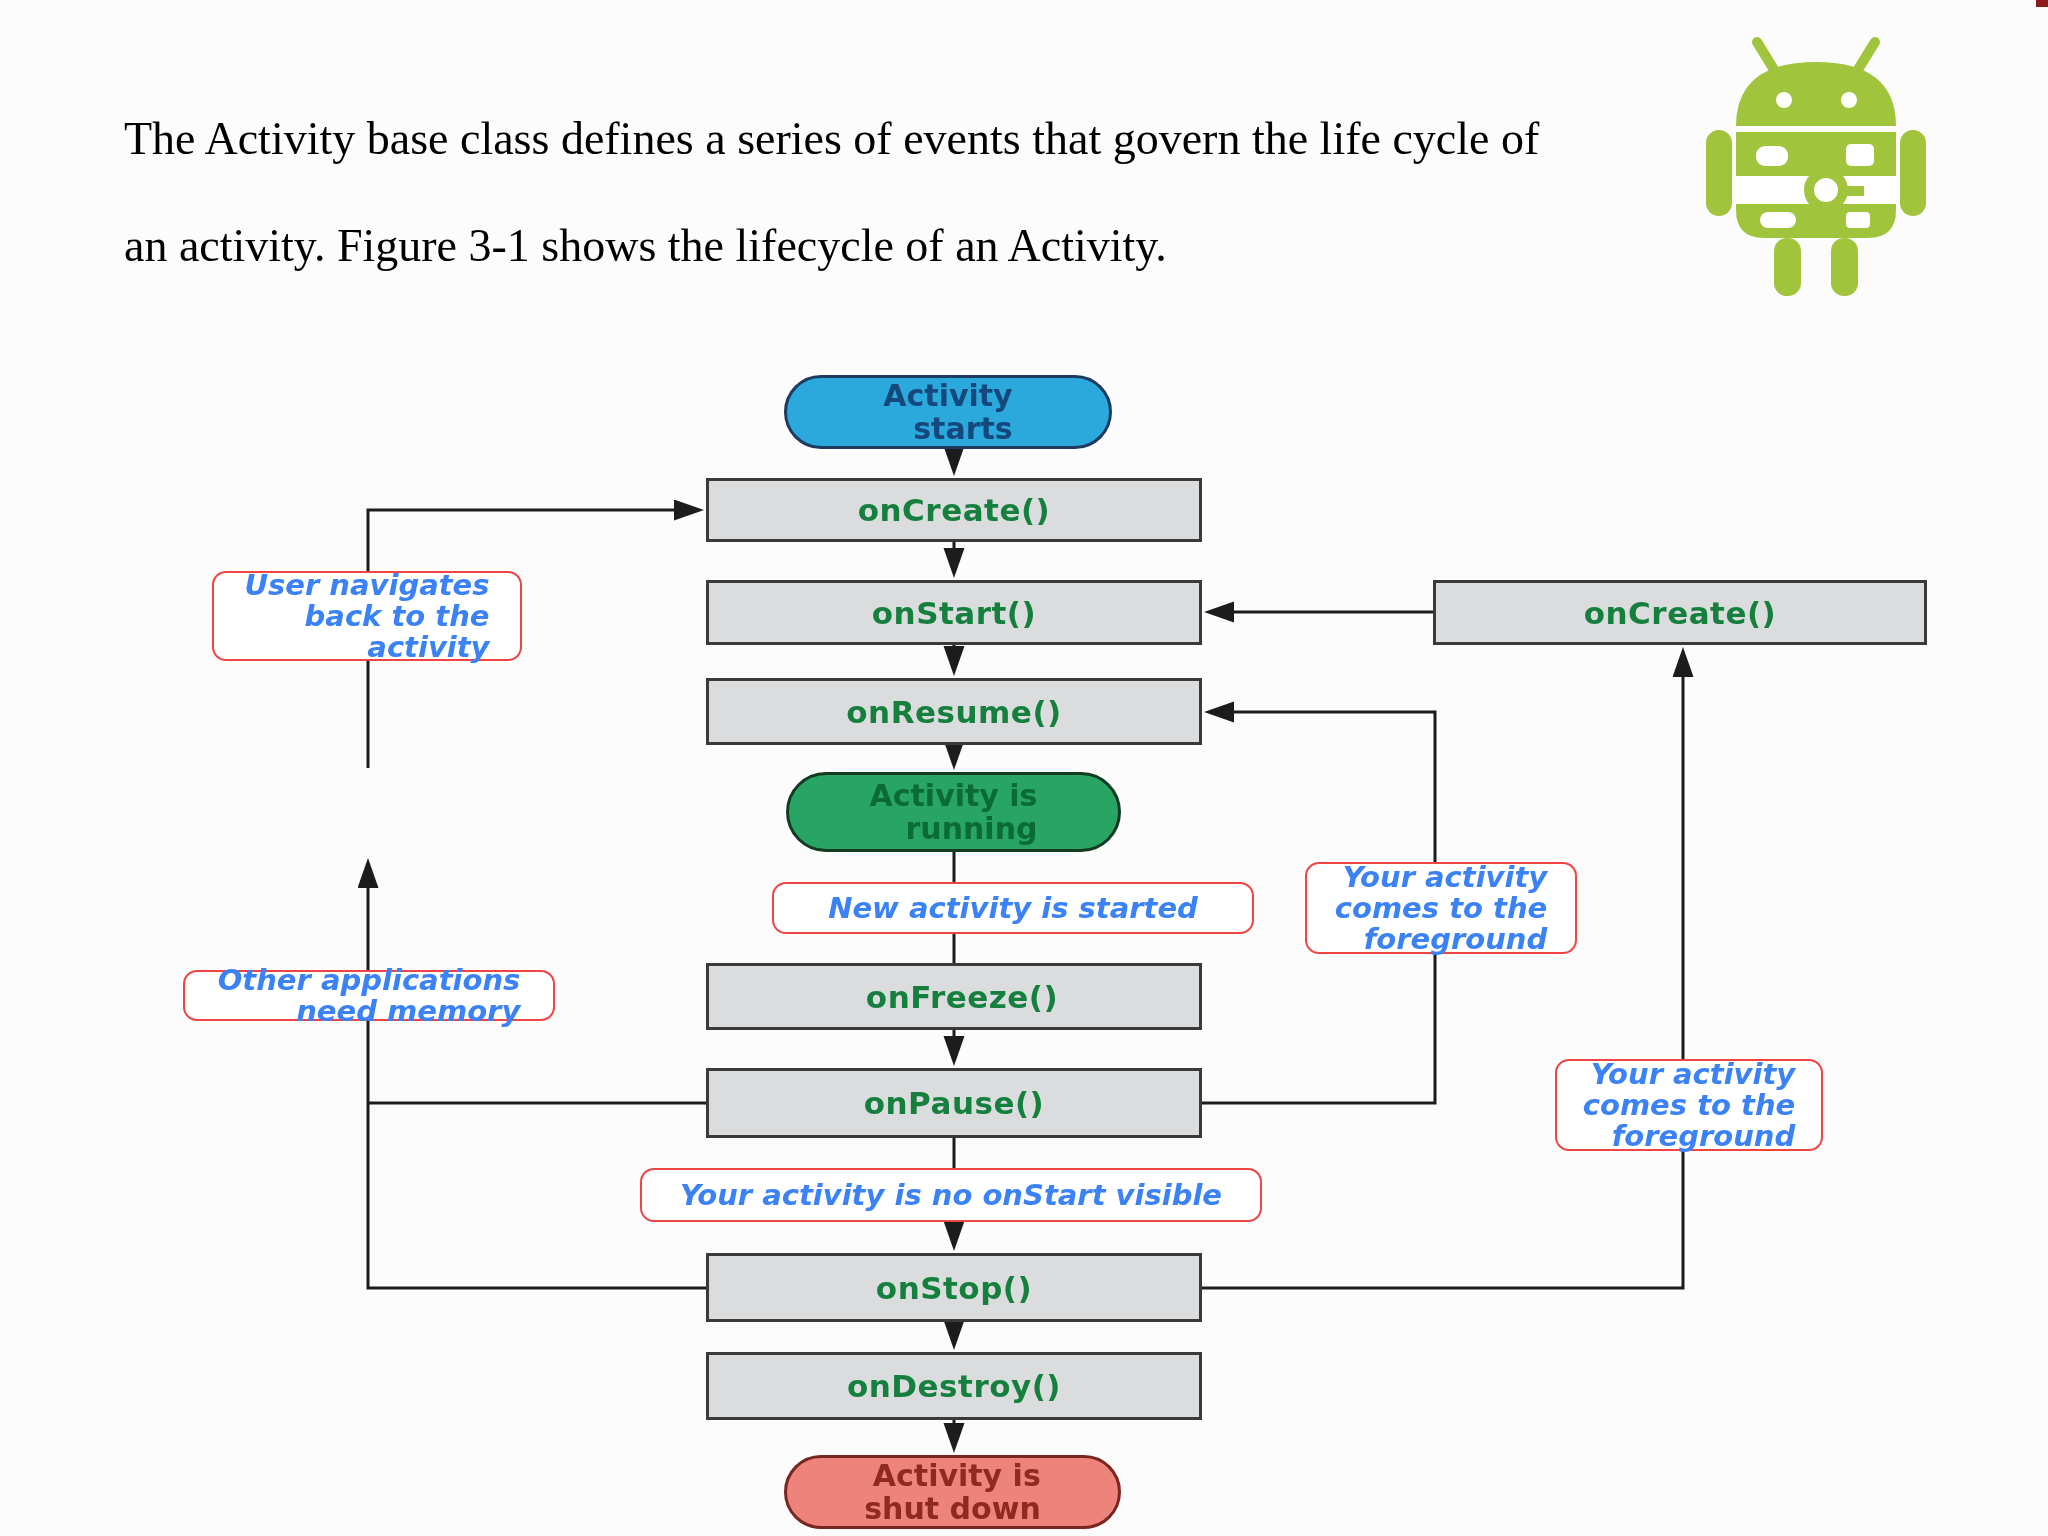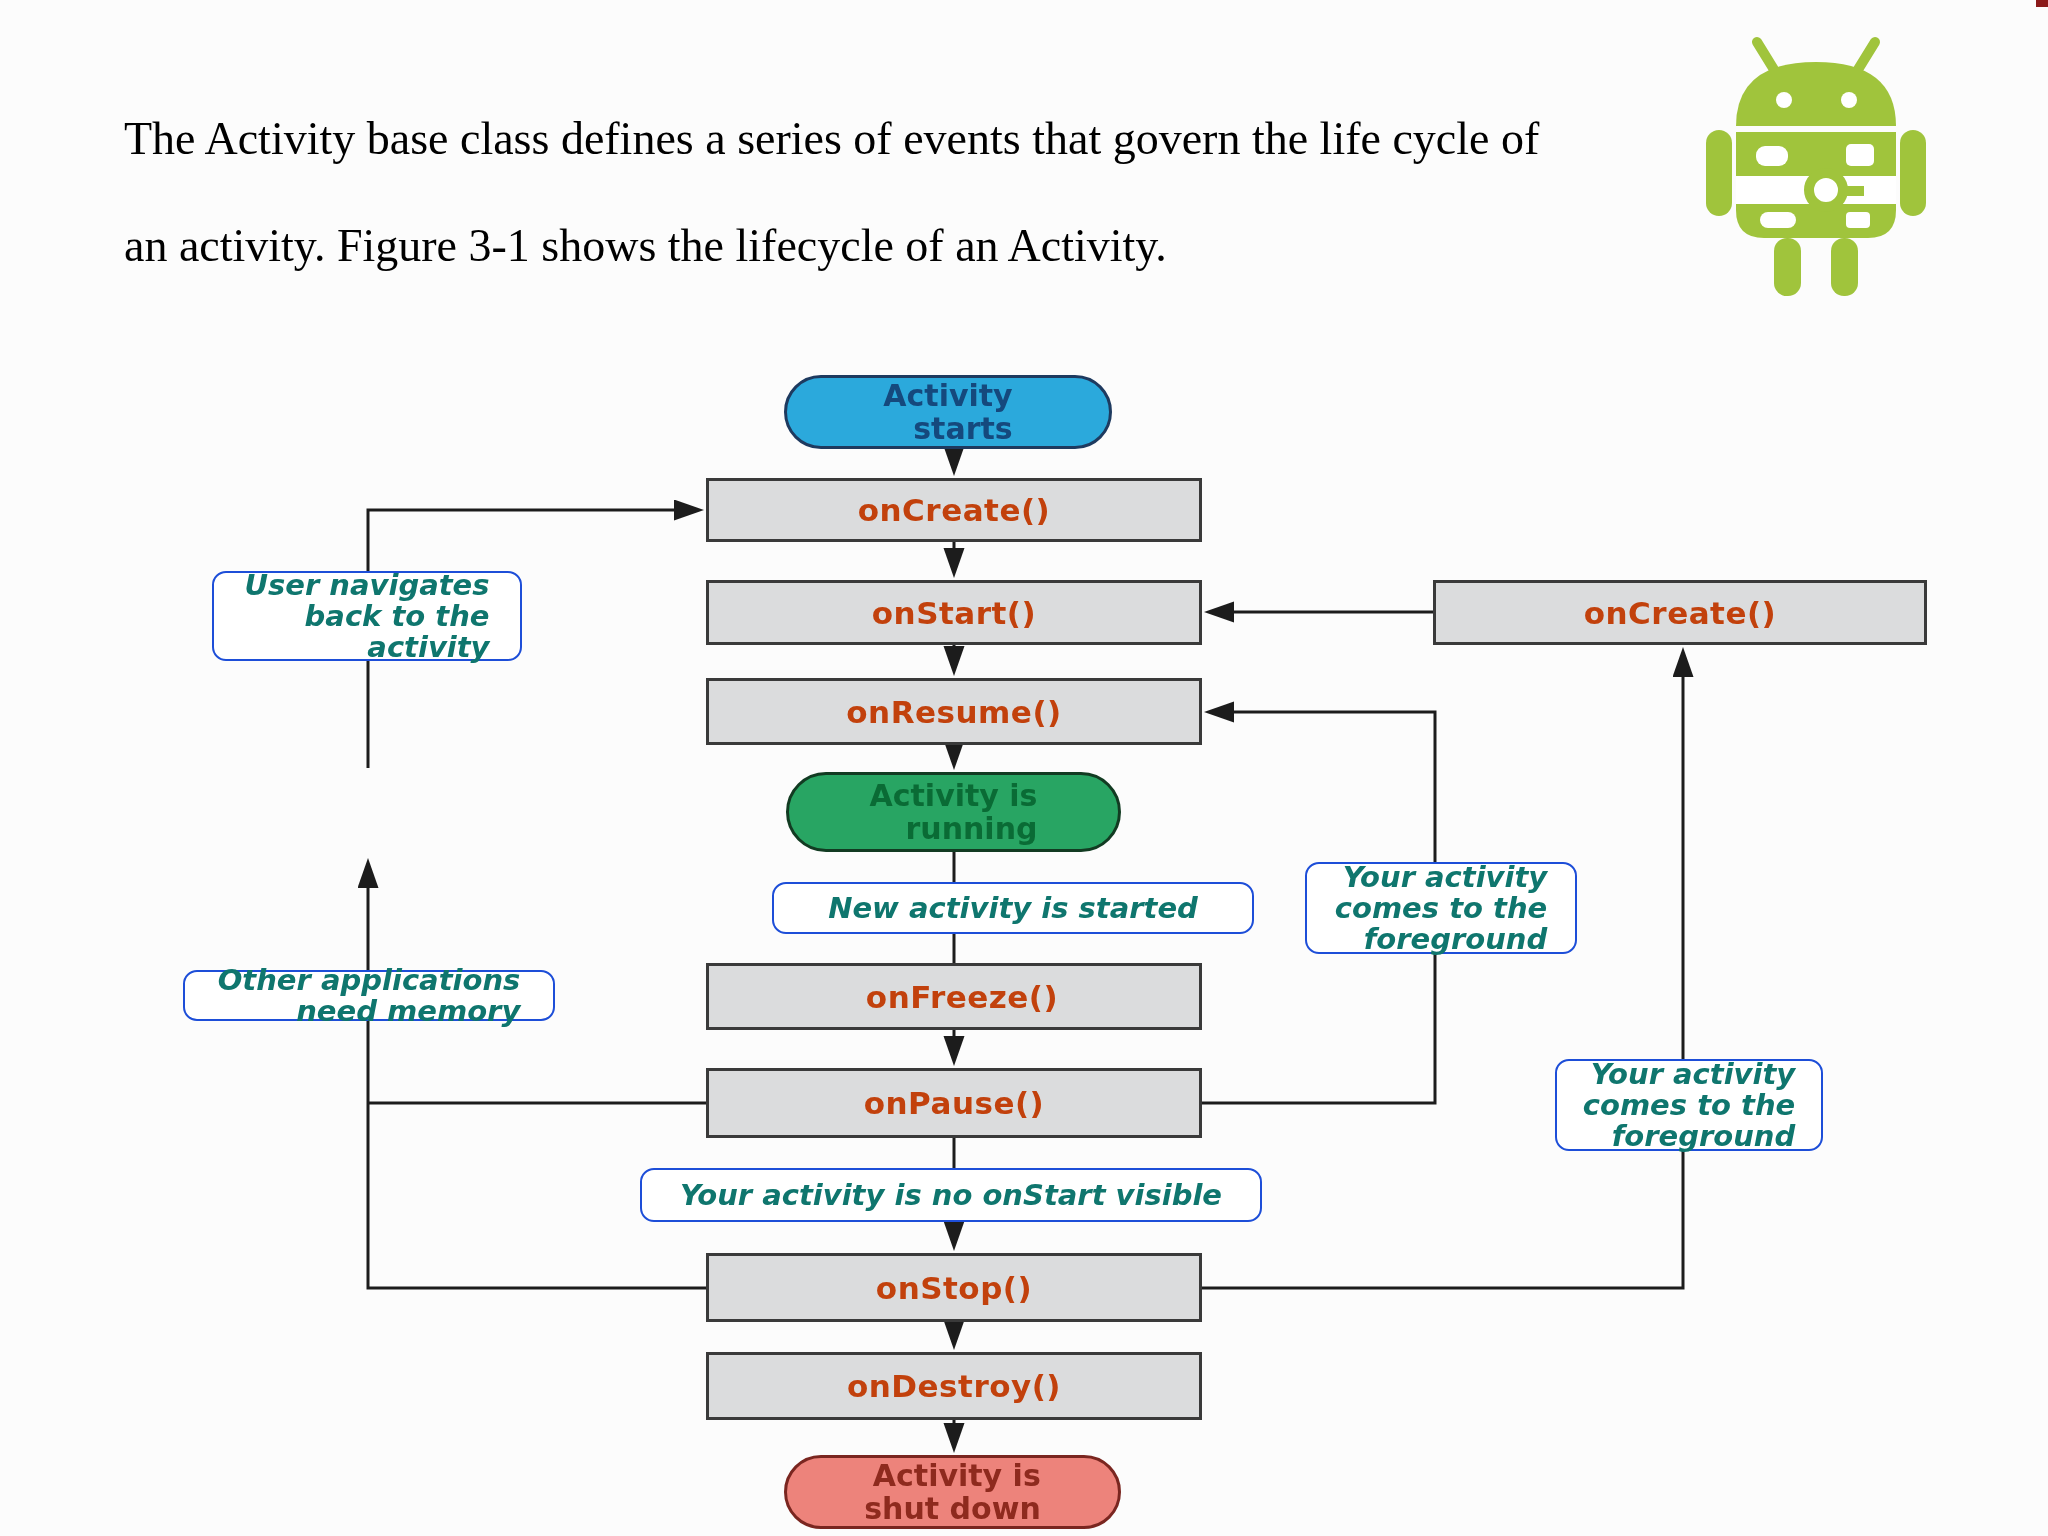--- a/index.html
+++ b/index.html
@@ -19,24 +19,24 @@
   
   .corner-mark{position:absolute;right:0;top:0;width:12px;height:7px;background:#8b1a1a;z-index:4;}
 
   
   svg.edges{position:absolute;left:0;top:0;z-index:1;}
 
   
   .node{position:absolute;display:flex;align-items:center;justify-content:center;
         text-align:right;box-sizing:border-box;z-index:2;}
   .ml{white-space:pre-line;}
-  .box{background:#dbdcdd;border:3px solid #3a3a3a;color:#c2410c;
+  .box{background:#dbdcdd;border:3px solid #3a3a3a;color:#15803d;
        font-weight:bold;font-size:31px;letter-spacing:.5px;}
-  .note{background:#ffffff;border:2px solid #1d4ed8;border-radius:14px;
-        color:#0f766e;font-style:italic;font-weight:600;font-size:29px;line-height:31px;}
+  .note{background:#ffffff;border:2px solid #ef4444;border-radius:14px;
+        color:#3b82f6;font-style:italic;font-weight:600;font-size:29px;line-height:31px;}
   .pill{font-weight:bold;font-size:30px;line-height:33px;}
 
   .pill.blue{background:#2ba9dc;border:3px solid #1e3a5f;color:#15497d;}
   .pill.green{background:#28a563;border:3px solid #123b22;color:#0a6b35;}
   .pill.salmon{background:#ed837b;border:3px solid #7a2620;color:#8e2a1e;}
 
   
   .n-start   {left:784px; top:375px; width:328px;height:74px; border-radius:37px;}
   .n-create  {left:706px; top:478px; width:496px;height:64px;}
   .n-onstart {left:706px; top:580px; width:496px;height:65px;}

